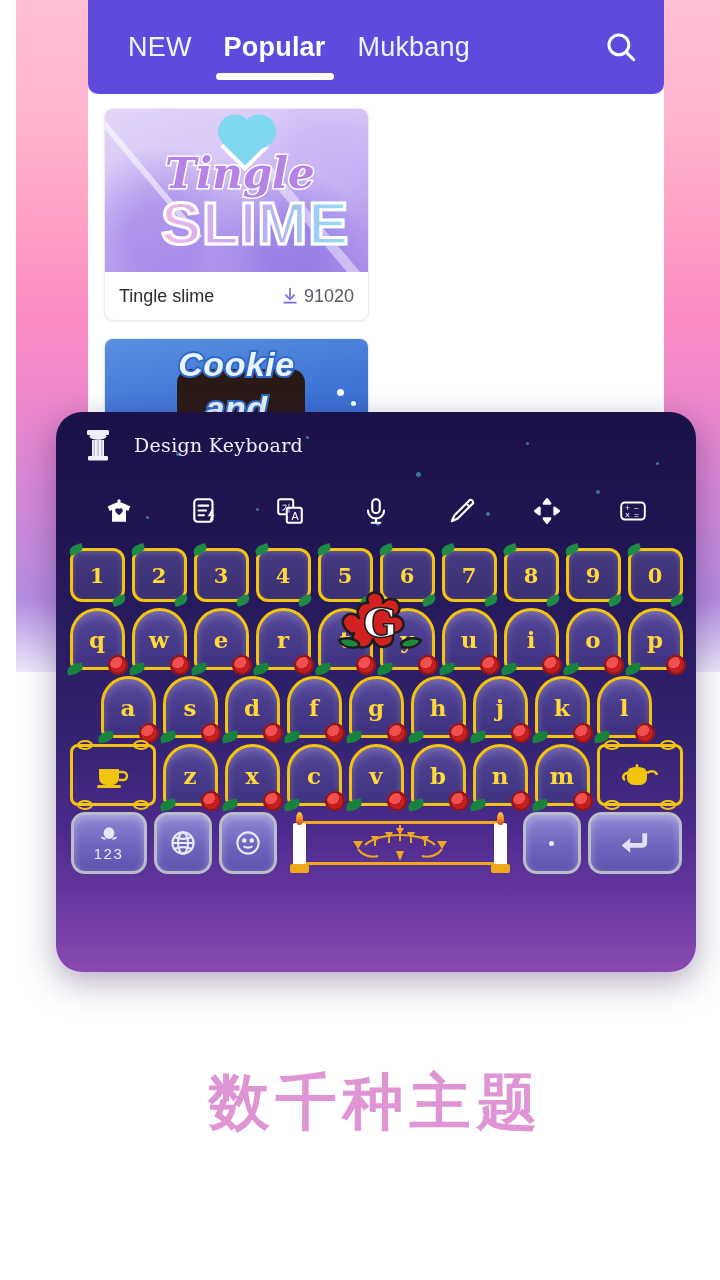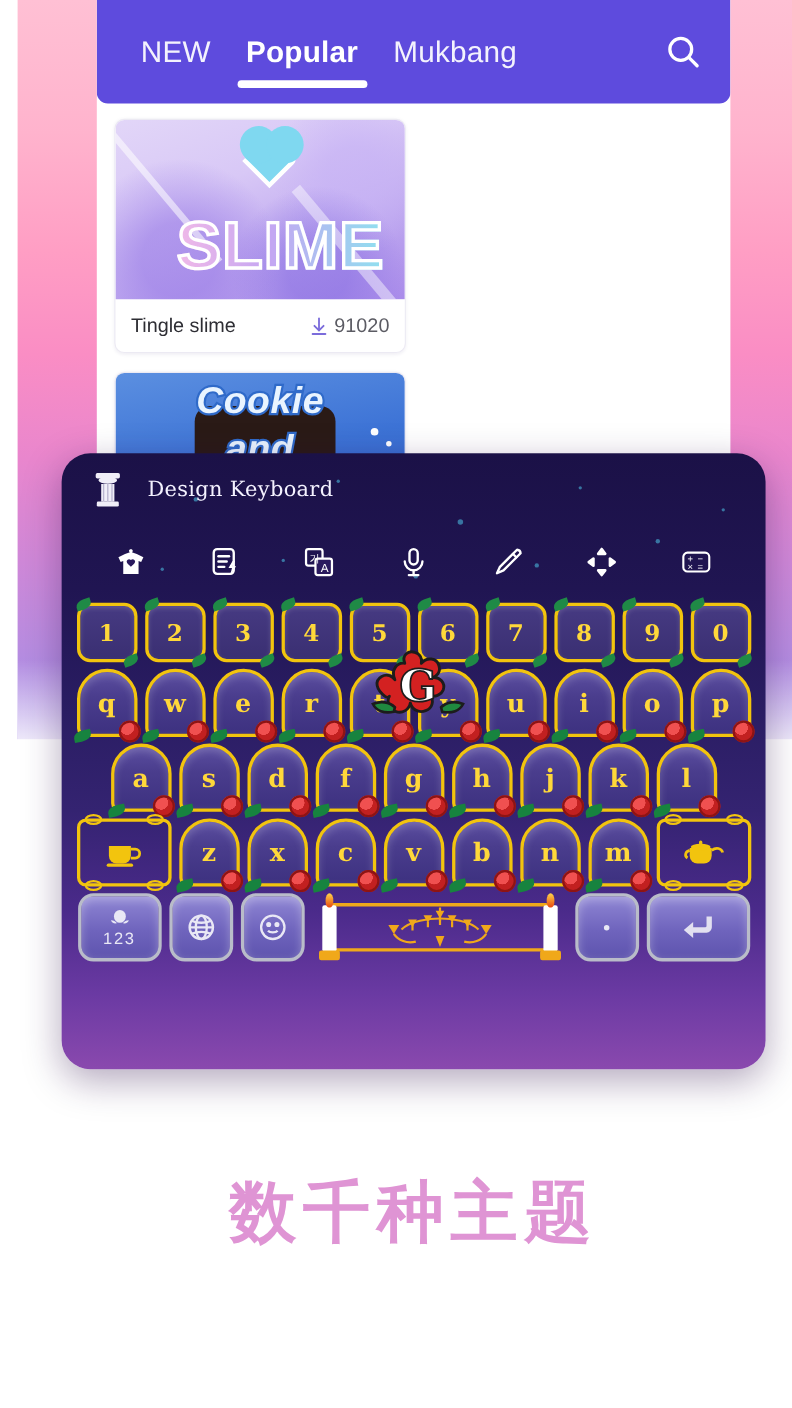--- a/index.html
+++ b/index.html
@@ -79,21 +79,21 @@
     border-radius: 9px;
     overflow: hidden;
     box-shadow: 0 1px 3px rgba(60,40,110,0.07);
   }
   .thumb { width: 100%; height: 163px; position: relative; overflow: hidden; }
   .card-foot {
     height: 48px; display: flex; align-items: center;
     padding: 0 14px; justify-content: space-between;
   }
   .card-title { font-size: 18px; color: #2d2d33; white-space: nowrap; overflow: hidden; }
-  .dl { display: flex; align-items: flex-end; gap: 4px; }
+  .dl { display: flex; align-items: flex-start; gap: 4px; }
   .dl-count { font-size: 18px; color: #5b5b63; }
 
   
   .t-slime {
     background:
       radial-gradient(circle at 22% 78%, rgba(150,120,230,.55) 0 14%, rgba(150,120,230,0) 38%),
       radial-gradient(circle at 70% 85%, rgba(130,105,225,.5) 0 12%, rgba(130,105,225,0) 34%),
       radial-gradient(circle at 82% 30%, rgba(200,180,245,.7) 0 10%, rgba(200,180,245,0) 30%),
       linear-gradient(160deg, #e2d6f8 0%, #d8c8f6 35%, #bda6ef 70%, #a98bea 100%);
   }
@@ -316,20 +316,21 @@
       </div>
     </div>
 
     <div class="grid">
 
       <div class="card">
         <div class="thumb t-slime">
           <div class="ln1"></div>
             <div class="ln2"></div>
           <div class="t-heart"></div>
+          <div class="t-word1">Tingle</div>
           <div class="t-word2">SLIME</div>
         </div>
         <div class="card-foot">
           <div class="card-title">Tingle slime</div>
           <div class="dl">
             <svg width="20" height="20" viewBox="0 0 24 24" fill="none" stroke="#7b6cdb" stroke-width="2" stroke-linecap="round">
               <line x1="12" y1="3" x2="12" y2="15"></line>
                 <polyline points="7,11 12,16 17,11"></polyline>
                 <line x1="5" y1="20" x2="19" y2="20"></line>
             </svg>

